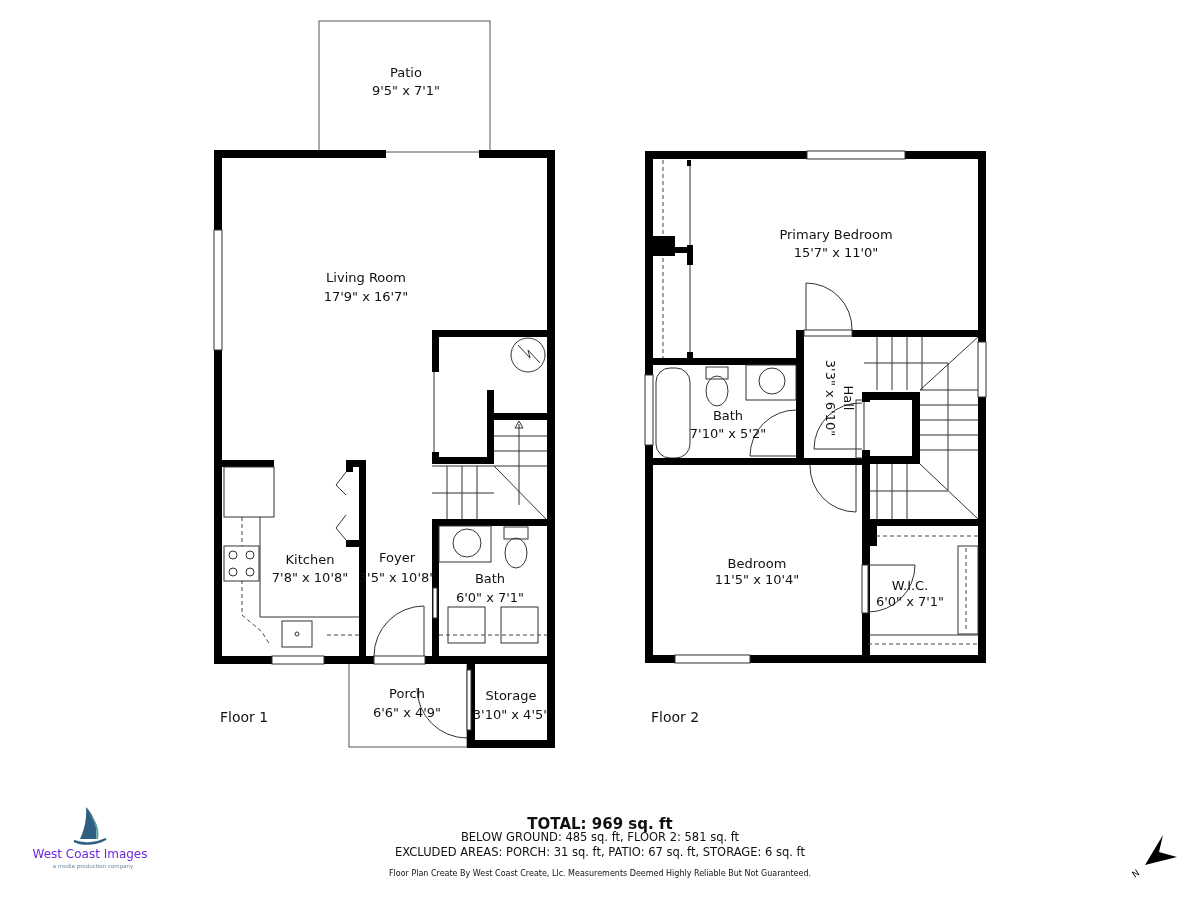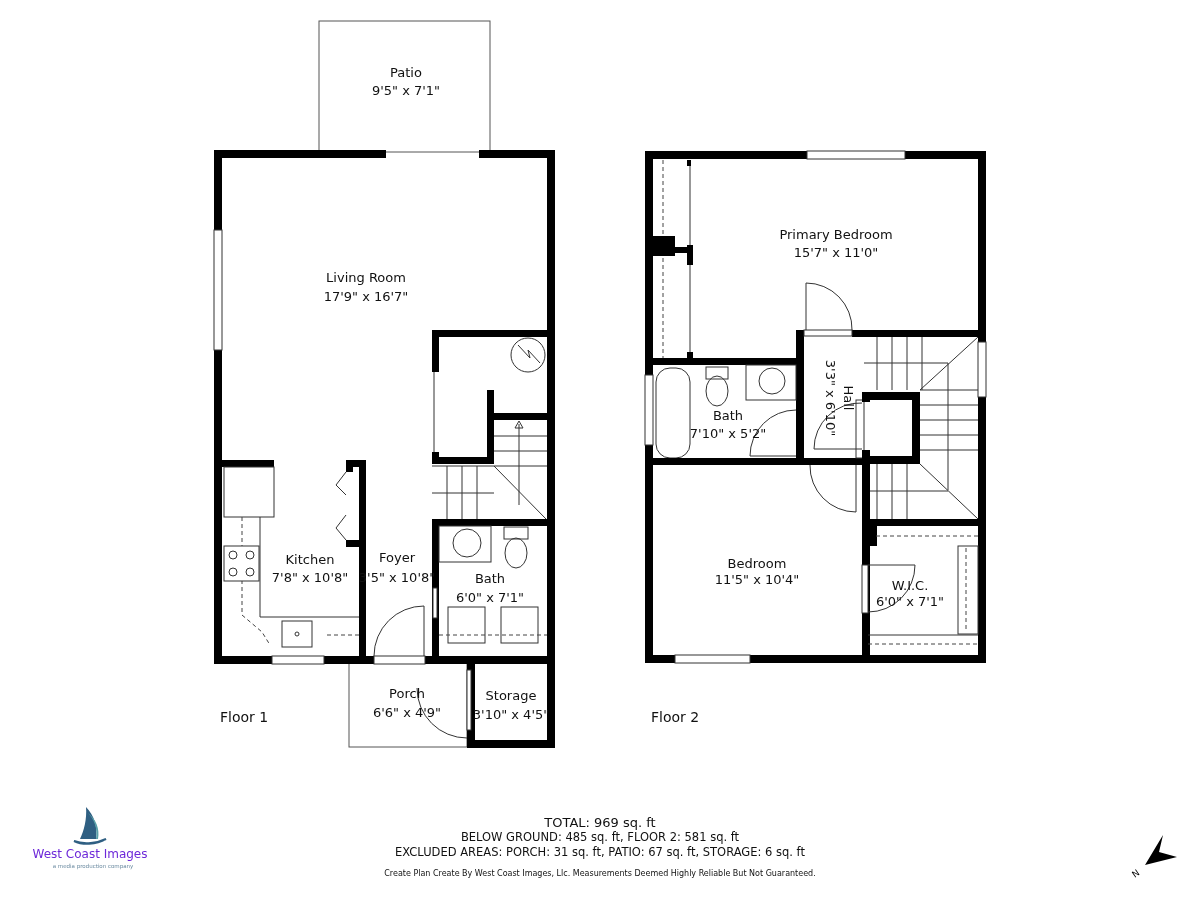--- a/index.html
+++ b/index.html
@@ -6,21 +6,21 @@
   body { width:1200px; height:900px; position:relative; overflow:hidden; font-family:"DejaVu Sans", sans-serif; color:#111; }
   #plan { position:absolute; left:0; top:0; width:1200px; height:900px; }
   .room-label { font-family:"DejaVu Sans", sans-serif; font-size:13px; fill:#111; text-anchor:middle; }
   .floor-label { font-family:"DejaVu Sans", sans-serif; font-size:14px; fill:#111; }
   .wall { fill:#000; }
   .thin { fill:none; stroke:#333; stroke-width:1; }
   .thinfill { fill:#fff; stroke:#333; stroke-width:1; }
   .dash { fill:none; stroke:#444; stroke-width:1; stroke-dasharray:4 3; }
   .outline { fill:none; stroke:#555; stroke-width:1; }
   .summary { position:absolute; left:300px; width:600px; text-align:center; font-family:"DejaVu Sans", sans-serif; color:#111; }
-  #sum-total { top:815px; font-weight:normal; font-size:13px; }
+  #sum-total { top:815px; font-weight:bold; font-size:15px; }
   #sum-floors { top:830px; font-size:11.5px; }
   #sum-excluded { top:845px; font-size:11.5px; }
   #sum-disclaimer { top:869px; font-size:8px; }
   .logo { position:absolute; left:30px; top:805px; width:110px; text-align:center; }
   .logo-name { position:absolute; left:0; top:42px; width:120px; font-size:12px; color:#6d28d9; white-space:nowrap; }
   .logo-tag { position:absolute; left:18px; top:58px; width:90px; font-size:5.5px; color:#6a8aa0; white-space:nowrap; }
   .north { position:absolute; left:1125px; top:830px; }
 </style>
 </head>
 <body>
@@ -222,21 +222,21 @@
     <text class="room-label" x="757" y="584">11'5" x 10'4"</text>
     <text class="room-label" x="910" y="590">W.I.C.</text>
     <text class="room-label" x="910" y="606">6'0" x 7'1"</text>
     <text class="floor-label" x="651" y="722">Floor 2</text>
   </g>
 </svg>
 
 <div class="summary" id="sum-total">TOTAL: 969 sq. ft</div>
 <div class="summary" id="sum-floors">BELOW GROUND: 485 sq. ft, FLOOR 2: 581 sq. ft</div>
 <div class="summary" id="sum-excluded">EXCLUDED AREAS: PORCH: 31 sq. ft, PATIO: 67 sq. ft, STORAGE: 6 sq. ft</div>
-<div class="summary" id="sum-disclaimer">Create Plan Create By West Coast Images, Llc. Measurements Deemed Highly Reliable But Not Guaranteed.</div>
+<div class="summary" id="sum-disclaimer">Floor Plan Create By West Coast Create, Llc. Measurements Deemed Highly Reliable But Not Guaranteed.</div>
 
 <div class="logo">
   <svg width="60" height="42" viewBox="0 0 60 42" style="position:absolute;left:30px;top:0;">
     <path d="M26,2 C34,10 38,22 36,34 L20,34 C24,26 27,14 26,2 Z" fill="#2f5f82"></path>
     <path d="M28,8 C36,14 40,24 38,34 L36,34 C38,24 34,14 28,8 Z" fill="#5aa0a8"></path>
     <path d="M14,36 C22,40 36,40 46,34 C38,38 24,40 14,36 Z" fill="#2f5f82" stroke="#2f5f82" stroke-width="2"></path>
   </svg>
   <div class="logo-name">West Coast Images</div>
   <div class="logo-tag">a media production company</div>
 </div>

